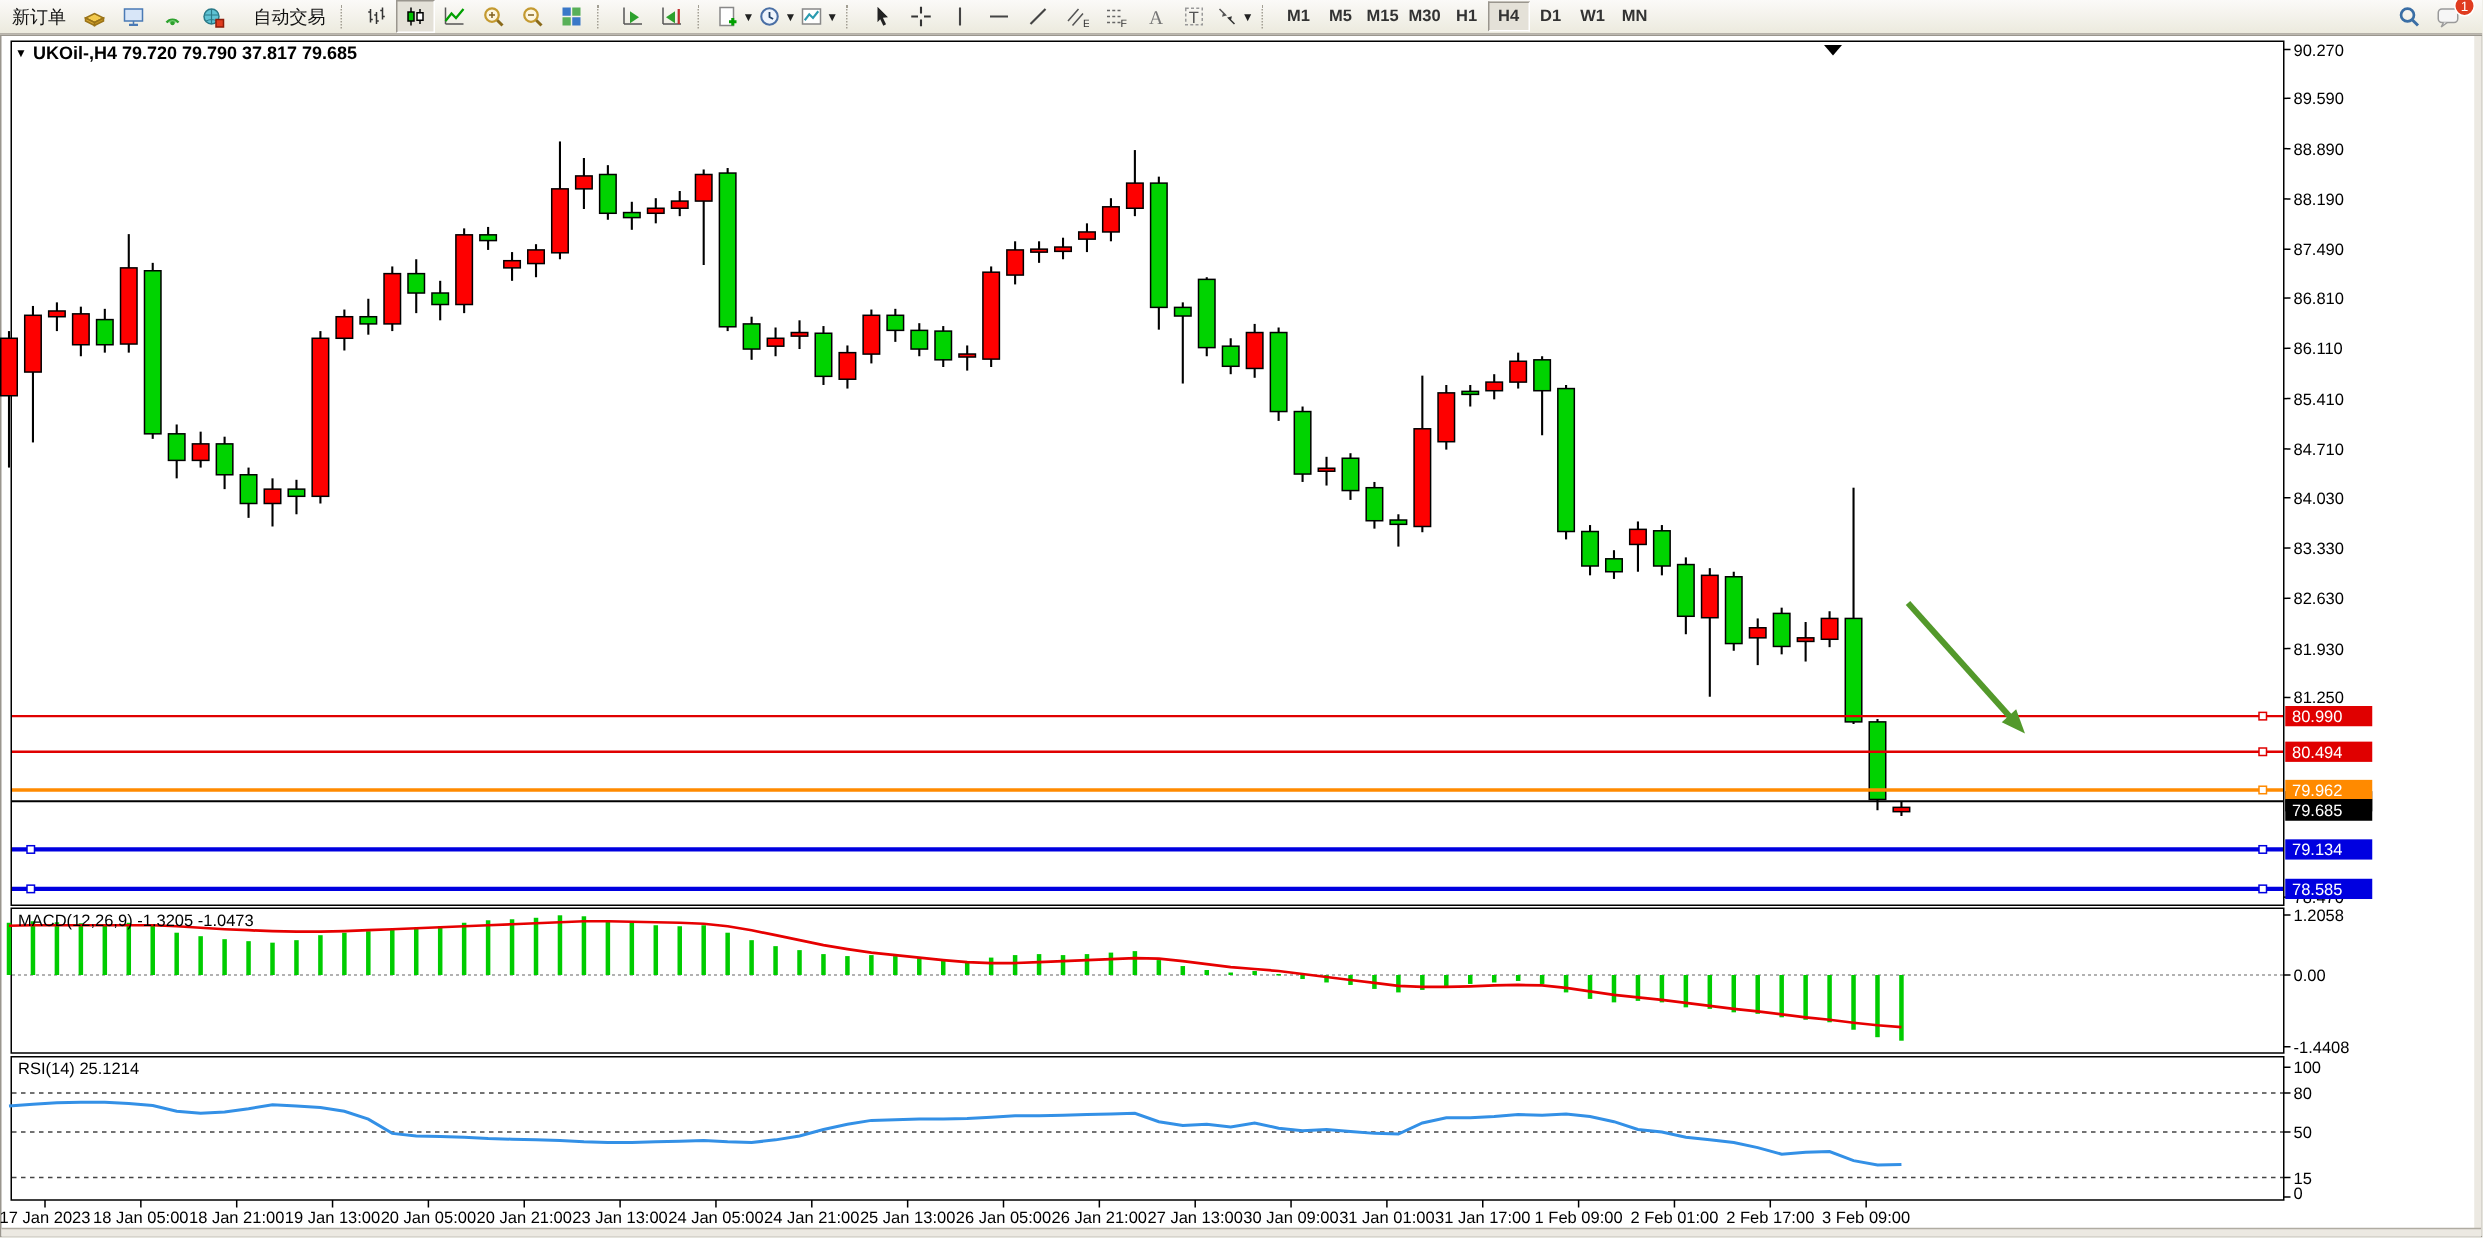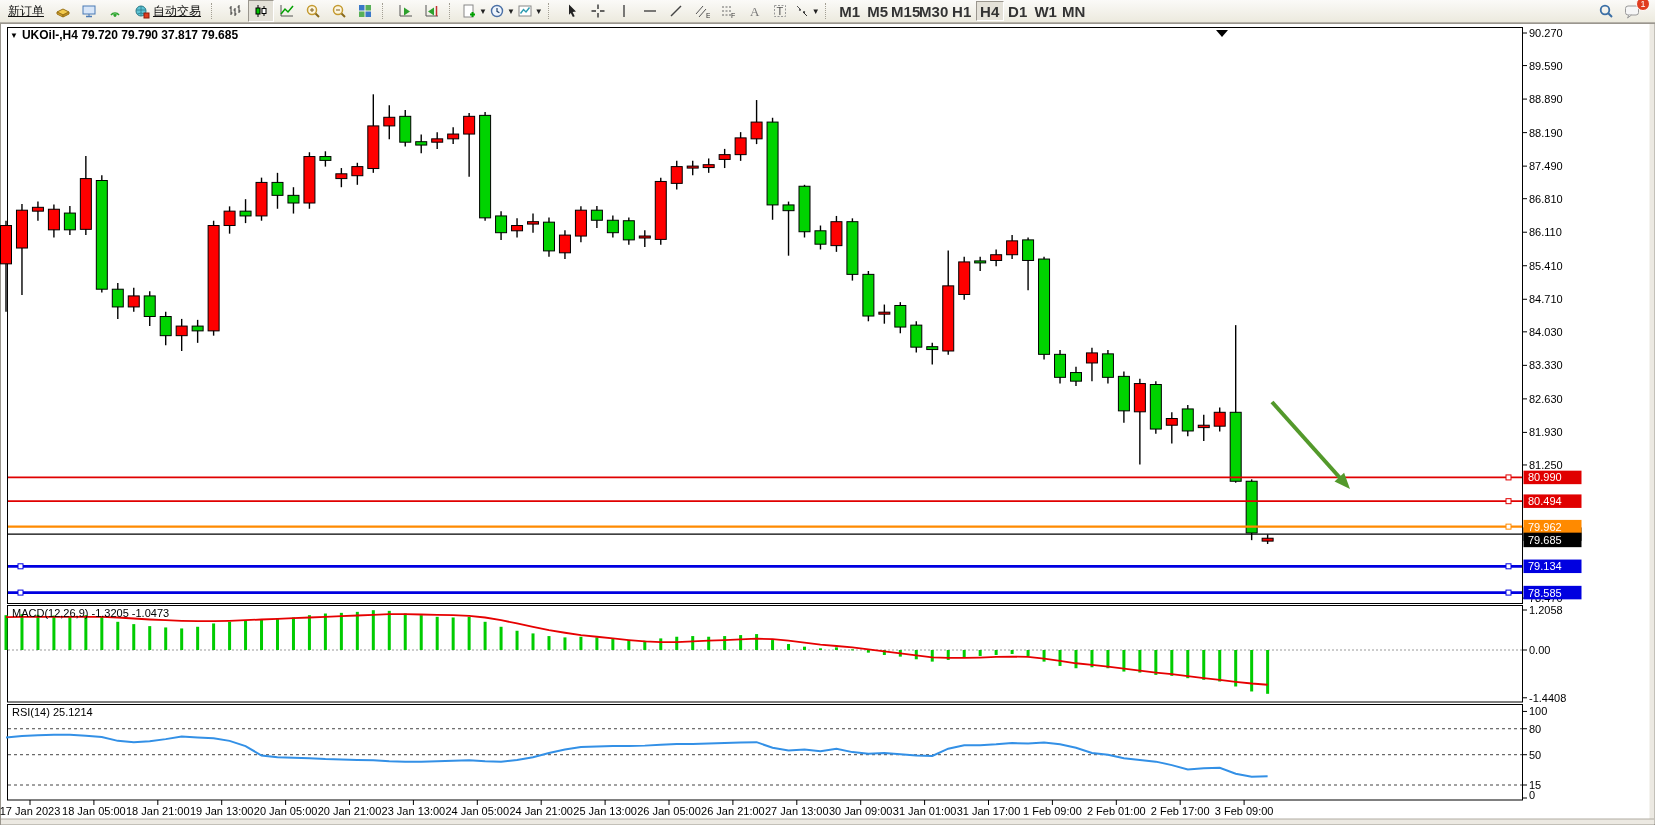--- a/index.html
+++ b/index.html
@@ -1,24 +1,24 @@
 <!DOCTYPE html>
 <html><head>
 <meta charset="utf-8">
 <style>
   html,body{margin:0;padding:0;background:#ece9e2;font-family:"Liberation Sans",sans-serif;}
   #app{position:relative;width:1655px;height:825px;overflow:hidden;background:#ece9e2;}
   
   .toolbar{position:relative;z-index:3;display:flex;align-items:center;height:22px;background:linear-gradient(#fbfaf8,#eceade);border-bottom:1px solid #b5b1a8;padding-left:2px;font-size:12px;color:#111;}
   .tb{display:flex;align-items:center;justify-content:center;height:20px;min-width:24px;border:1px solid transparent;cursor:default;}
-  .tb.txt{padding:0 5px;font-weight:400;text-decoration:underline;}
+  .tb.txt{padding:0 5px;font-weight:400;}
   .tb.pressed{border:1px solid #9a968e;border-right-color:#fff;border-bottom-color:#fff;background:#e4e1d8;}
   .grip{width:7px;height:16px;border-left:1px dotted #a39f94;margin:0 3px 0 4px;}
   .caret{font-size:8px;margin-left:2px;color:#222;}
-  .tf{width:26px;height:18px;display:flex;align-items:center;justify-content:center;font-size:15px;font-weight:bold;color:#333;border:1px solid transparent;}
+  .tf{width:26px;height:18px;display:flex;align-items:center;justify-content:center;font-size:11px;font-weight:bold;color:#333;border:1px solid transparent;}
   .tf.pressed{border:1px solid #9a968e;border-right-color:#fff;border-bottom-color:#fff;background:#e4e1d8;}
   .spacer{flex:1;}
   .chatwrap{position:relative;margin-right:10px;}
   .badge{position:absolute;top:-4px;right:-6px;background:#e03c1f;color:#fff;border-radius:50%;width:12px;height:12px;font-size:9px;line-height:12px;text-align:center;border:1px solid #fff;}
   svg.icn{display:block;}
   
   #cv{position:absolute;left:0;top:0;z-index:1;}
   #cv text{font-family:"Liberation Sans",sans-serif;font-size:11px;fill:#000;}
   #cv text.w{fill:#fff;}
   .chart-title{position:absolute;z-index:2;left:10px;top:28px;font-size:12px;font-weight:bold;color:#000;display:flex;align-items:center;}
@@ -61,21 +61,21 @@
         </span>
       </div>
     <div class="tb txt">
       <span>
           <svg class="icn" width="16" height="16">
             <circle cx="7" cy="8" r="5" fill="#5fc3d4" stroke="#2a7a88"></circle>
             <path d="M2.4,7 h9.2 M7,3 v10 M3.5,11 a7,7 0 0 1 7,0" fill="none" stroke="#2a7a88" stroke-width="0.8"></path>
             <rect x="10" y="10" width="5" height="5" fill="#e03c1f" stroke="#8d1d0a"></rect>
           </svg>
         </span>
-      <span style="margin-left:3px">自动交易</span>
+      <span style="margin-left:19px">自动交易</span>
     </div>
 
     <div class="grip"></div>
     <div class="tb">
         <span>
           <svg class="icn" width="16" height="16">
             <path d="M4,3 v9 M2.5,5 h1.5 M4,10 h1.5 M8,5 v8 M6.5,7 h1.5 M8,11 h1.5 M12,2 v8 M10.5,4 h1.5 M12,8 h1.5" stroke="#333" fill="none"></path>
           </svg>
         </span>
       </div>

